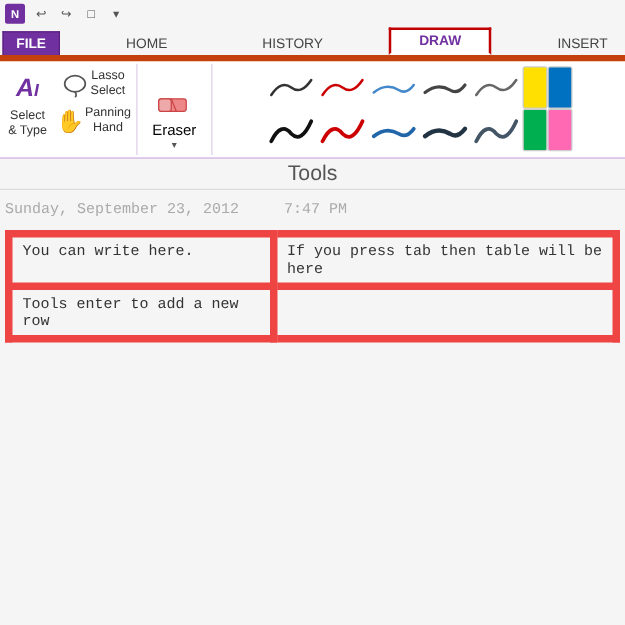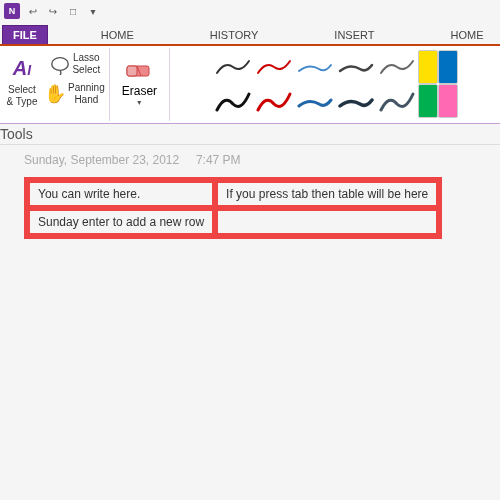--- a/index.html
+++ b/index.html
@@ -53,21 +53,21 @@
       font-weight: bold;
       position: relative;
       z-index: 2;
       border: 2px solid #c00000;
       border-bottom: 2px solid white;
     }
 
     
     .ribbon {
       background: white;
-      border-top: 2px solid #c2410c;
+      border-top: 5px solid #c2410c;
       border-bottom: 1px solid #c8a0d8;
       display: flex;
       align-items: stretch;
       padding: 2px 0;
       min-height: 80px;
     }
 
     
     .ribbon-group {
       display: flex;
@@ -124,32 +124,33 @@
       height: 32px;
       display: flex;
       align-items: center;
       justify-content: center;
     }
     .dropdown-arrow { font-size: 8px; color: #555; }
 
     
     .tools-label-bar {
       background: #f5f5f5;
-      text-align: left;
-      font-size: 14px;
+      text-align: center;
+      font-size: 17px;
       color: #555;
       padding: 2px 0;
       border-bottom: 1px solid #ddd;
     }
 
     
     .page-area {
       background: #f5f5f5;
       flex: 1;
-      padding: 8px 24px;
+      padding: 8px 4px;
+      font-family: Liberation Mono, monospace;
     }
     .page-date {
       font-size: 12px;
       color: #aaa;
       margin-bottom: 10px;
     }
 
     
     .note-table {
       border-collapse: collapse;
@@ -176,20 +177,21 @@
     <div class="qat-btn">↪</div>
     <div class="qat-btn">□</div>
     <div class="qat-btn">▾</div>
   </div>
 </div>
 
 <div class="ribbon-tabs">
   <div class="tab file">FILE</div>
   <div class="tab">HOME</div>
   <div class="tab">HISTORY</div>
+  <div class="tab active">DRAW</div>
   <div class="tab">INSERT</div>
   <div class="tab">HOME</div>
 </div>
 
 <div class="ribbon">
 
   <div class="ribbon-group" style="flex-direction:row; align-items:flex-start; padding: 2px 2px;">
     <div class="tool-btn" style="min-width:38px;">
       <div class="icon-area">
         <span style="color:#7030a0; font-size:20px; font-style:italic; font-weight:bold;">A<span style="font-size:14px;">I</span></span>
@@ -209,21 +211,21 @@
       </div>
       <div class="tool-btn" style="flex-direction:row; min-width:60px; padding:2px;">
         <div class="icon-area" style="width:24px;height:24px; font-size:18px; line-height:1;">
           <span>✋</span>
         </div>
         <div class="btn-label">Panning<br>Hand</div>
       </div>
     </div>
   </div>
 
-  <div class="ribbon-group" style="justify-content:flex-start; padding:2px 6px;">
+  <div class="ribbon-group" style="justify-content:flex-end; padding:2px 6px;">
     <div class="eraser-btn">
       <div class="eraser-icon">
         <svg viewBox="0 0 32 32" width="32" height="32">
           <rect x="4" y="14" width="22" height="10" rx="2" fill="#e88" stroke="#c44" stroke-width="1"></rect>
           <rect x="4" y="14" width="10" height="10" rx="2" fill="#eaa" stroke="#c44" stroke-width="1"></rect>
           <line x1="14" y1="14" x2="18" y2="24" stroke="#c44" stroke-width="1"></line>
         </svg>
       </div>
       <div class="btn-label">Eraser</div>
       <div class="dropdown-arrow">▾</div>
@@ -309,18 +311,18 @@
     <span>7:47 PM</span>
   </div>
 
   <table class="note-table">
     <tbody>
         <tr>
       <td>You can write here.</td>
       <td>If you press tab then table will be here</td>
     </tr>
     <tr>
-      <td>Sunday enter to add a new row</td>
+      <td>Tools enter to add a new row</td>
       <td>&nbsp;</td>
     </tr>
   </tbody>
     </table>
 </div>
 
 </body></html>

